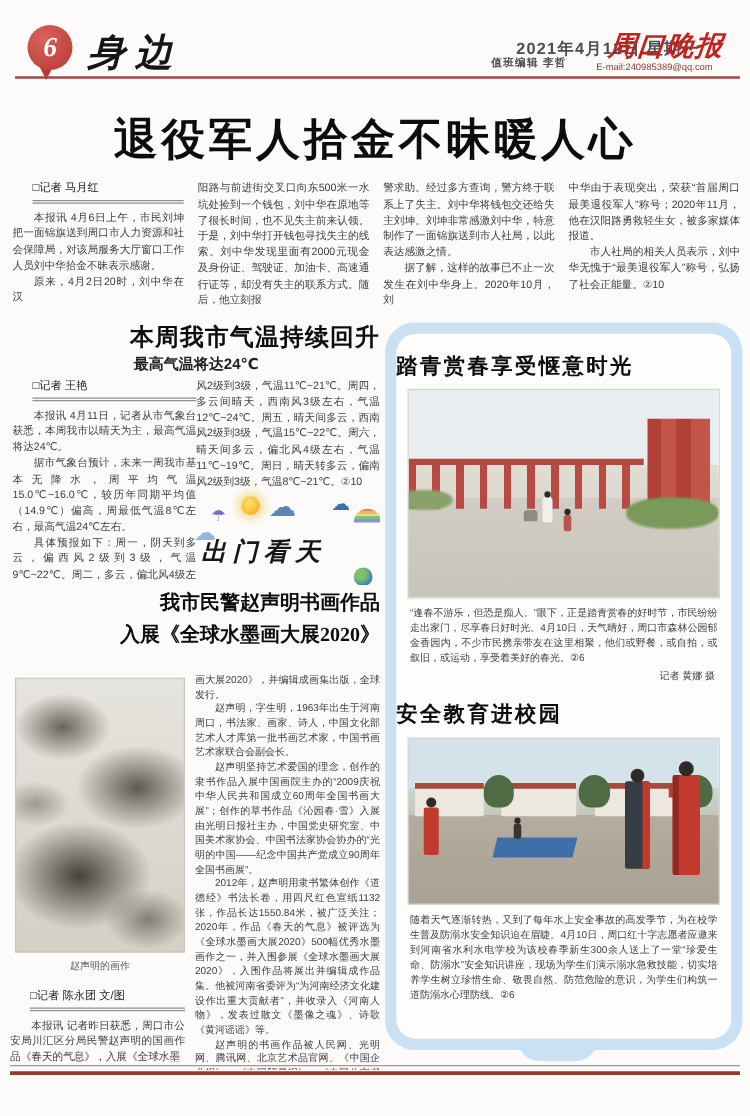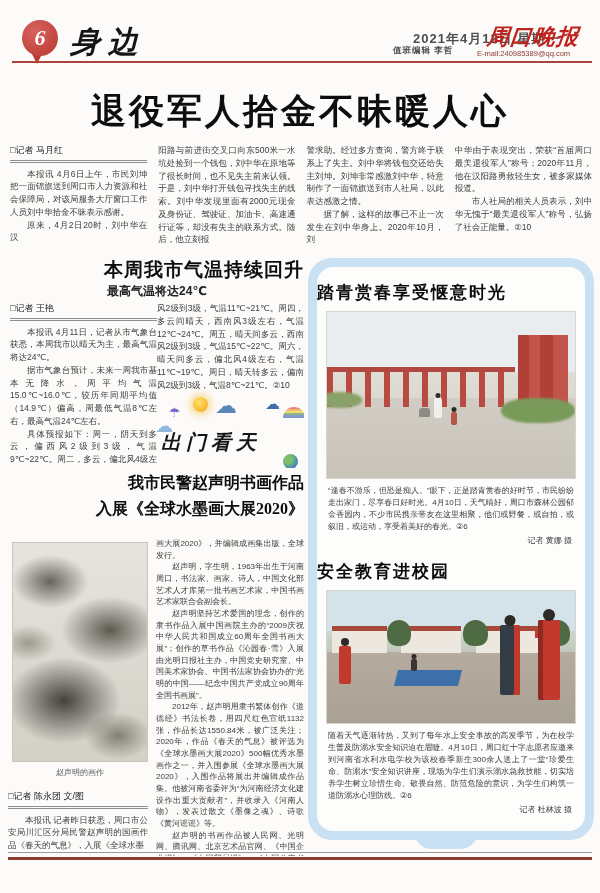--- a/index.html
+++ b/index.html
@@ -22,21 +22,21 @@
   .masthead { position:absolute; left:487px; top:22px; font-size:22px; font-weight:bold; font-style:italic;
     color:#c0231f; font-family:"Liberation Serif",serif; transform:skewX(-6deg); letter-spacing:1px; }
   .hdr-email { position:absolute; left:477px; top:49px; font-size:7.5px; color:#8a3a32; }
 
   
   .lead-headline { position:absolute; top:88px; left:0; width:100%; text-align:center; font-size:35px;
     font-weight:900; letter-spacing:3px; color:#0d0d0d; font-family:"Liberation Serif",serif; }
   .lead-cols { position:absolute; top:144px; left:10px; width:582px; height:110px; overflow:hidden;
     display:grid; grid-template-columns:repeat(4,1fr); gap:11px; font-size:8.5px; line-height:1.5; text-align:justify; }
   .byline { font-size:9px; color:#1d1d1d; padding-bottom:2px; border-bottom:1px solid #8f8f8f;
-    position:relative; margin-bottom:7px; }
+    position:relative; margin-bottom:7px;margin-left:16px; }
   .byline::after { content:""; position:absolute; left:0; right:0; bottom:-3px; height:1px; background:#8f8f8f; }
   p.ind { text-indent:2em; }
   p.noind { text-indent:0; }
 
   
   .weather-h { position:absolute; top:257px; left:10px; width:294px; text-align:right; font-size:19px;
     font-weight:900; color:#0d0d0d; letter-spacing:1px; font-family:"Liberation Serif",serif; }
   .weather-sub { position:absolute; top:283px; left:10px; width:294px; text-align:center; font-size:12px;
     font-weight:bold; color:#222; }
   .weather-cols { position:absolute; top:302px; left:10px; width:294px; height:166px; overflow:hidden;
@@ -219,19 +219,18 @@
         <div class="p2-tree t1"></div>
         <div class="p2-tree t2"></div>
         <div class="p2-tree t3"></div>
         <div class="p2-table"></div>
         <div class="fig p2-v1"></div>
         <div class="fig p2-kid"></div>
         <div class="fig p2-v2"></div>
         <div class="fig p2-v3"></div>
       </div>
       <p class="caption">随着天气逐渐转热，又到了每年水上安全事故的高发季节，为在校学生普及防溺水安全知识迫在眉睫。4月10日，周口红十字志愿者应邀来到河南省水利水电学校为该校春季新生300余人送上了一堂“珍爱生命、防溺水”安全知识讲座，现场为学生们演示溺水急救技能，切实培养学生树立珍惜生命、敬畏自然、防范危险的意识，为学生们构筑一道防溺水心理防线。②6</p>
-      <div class="credit">记者 杜林波 摄</div>
 
     </div>
   </div>
 
   <div class="bottom-rule"></div>
 </div>
 
 </body></html>

